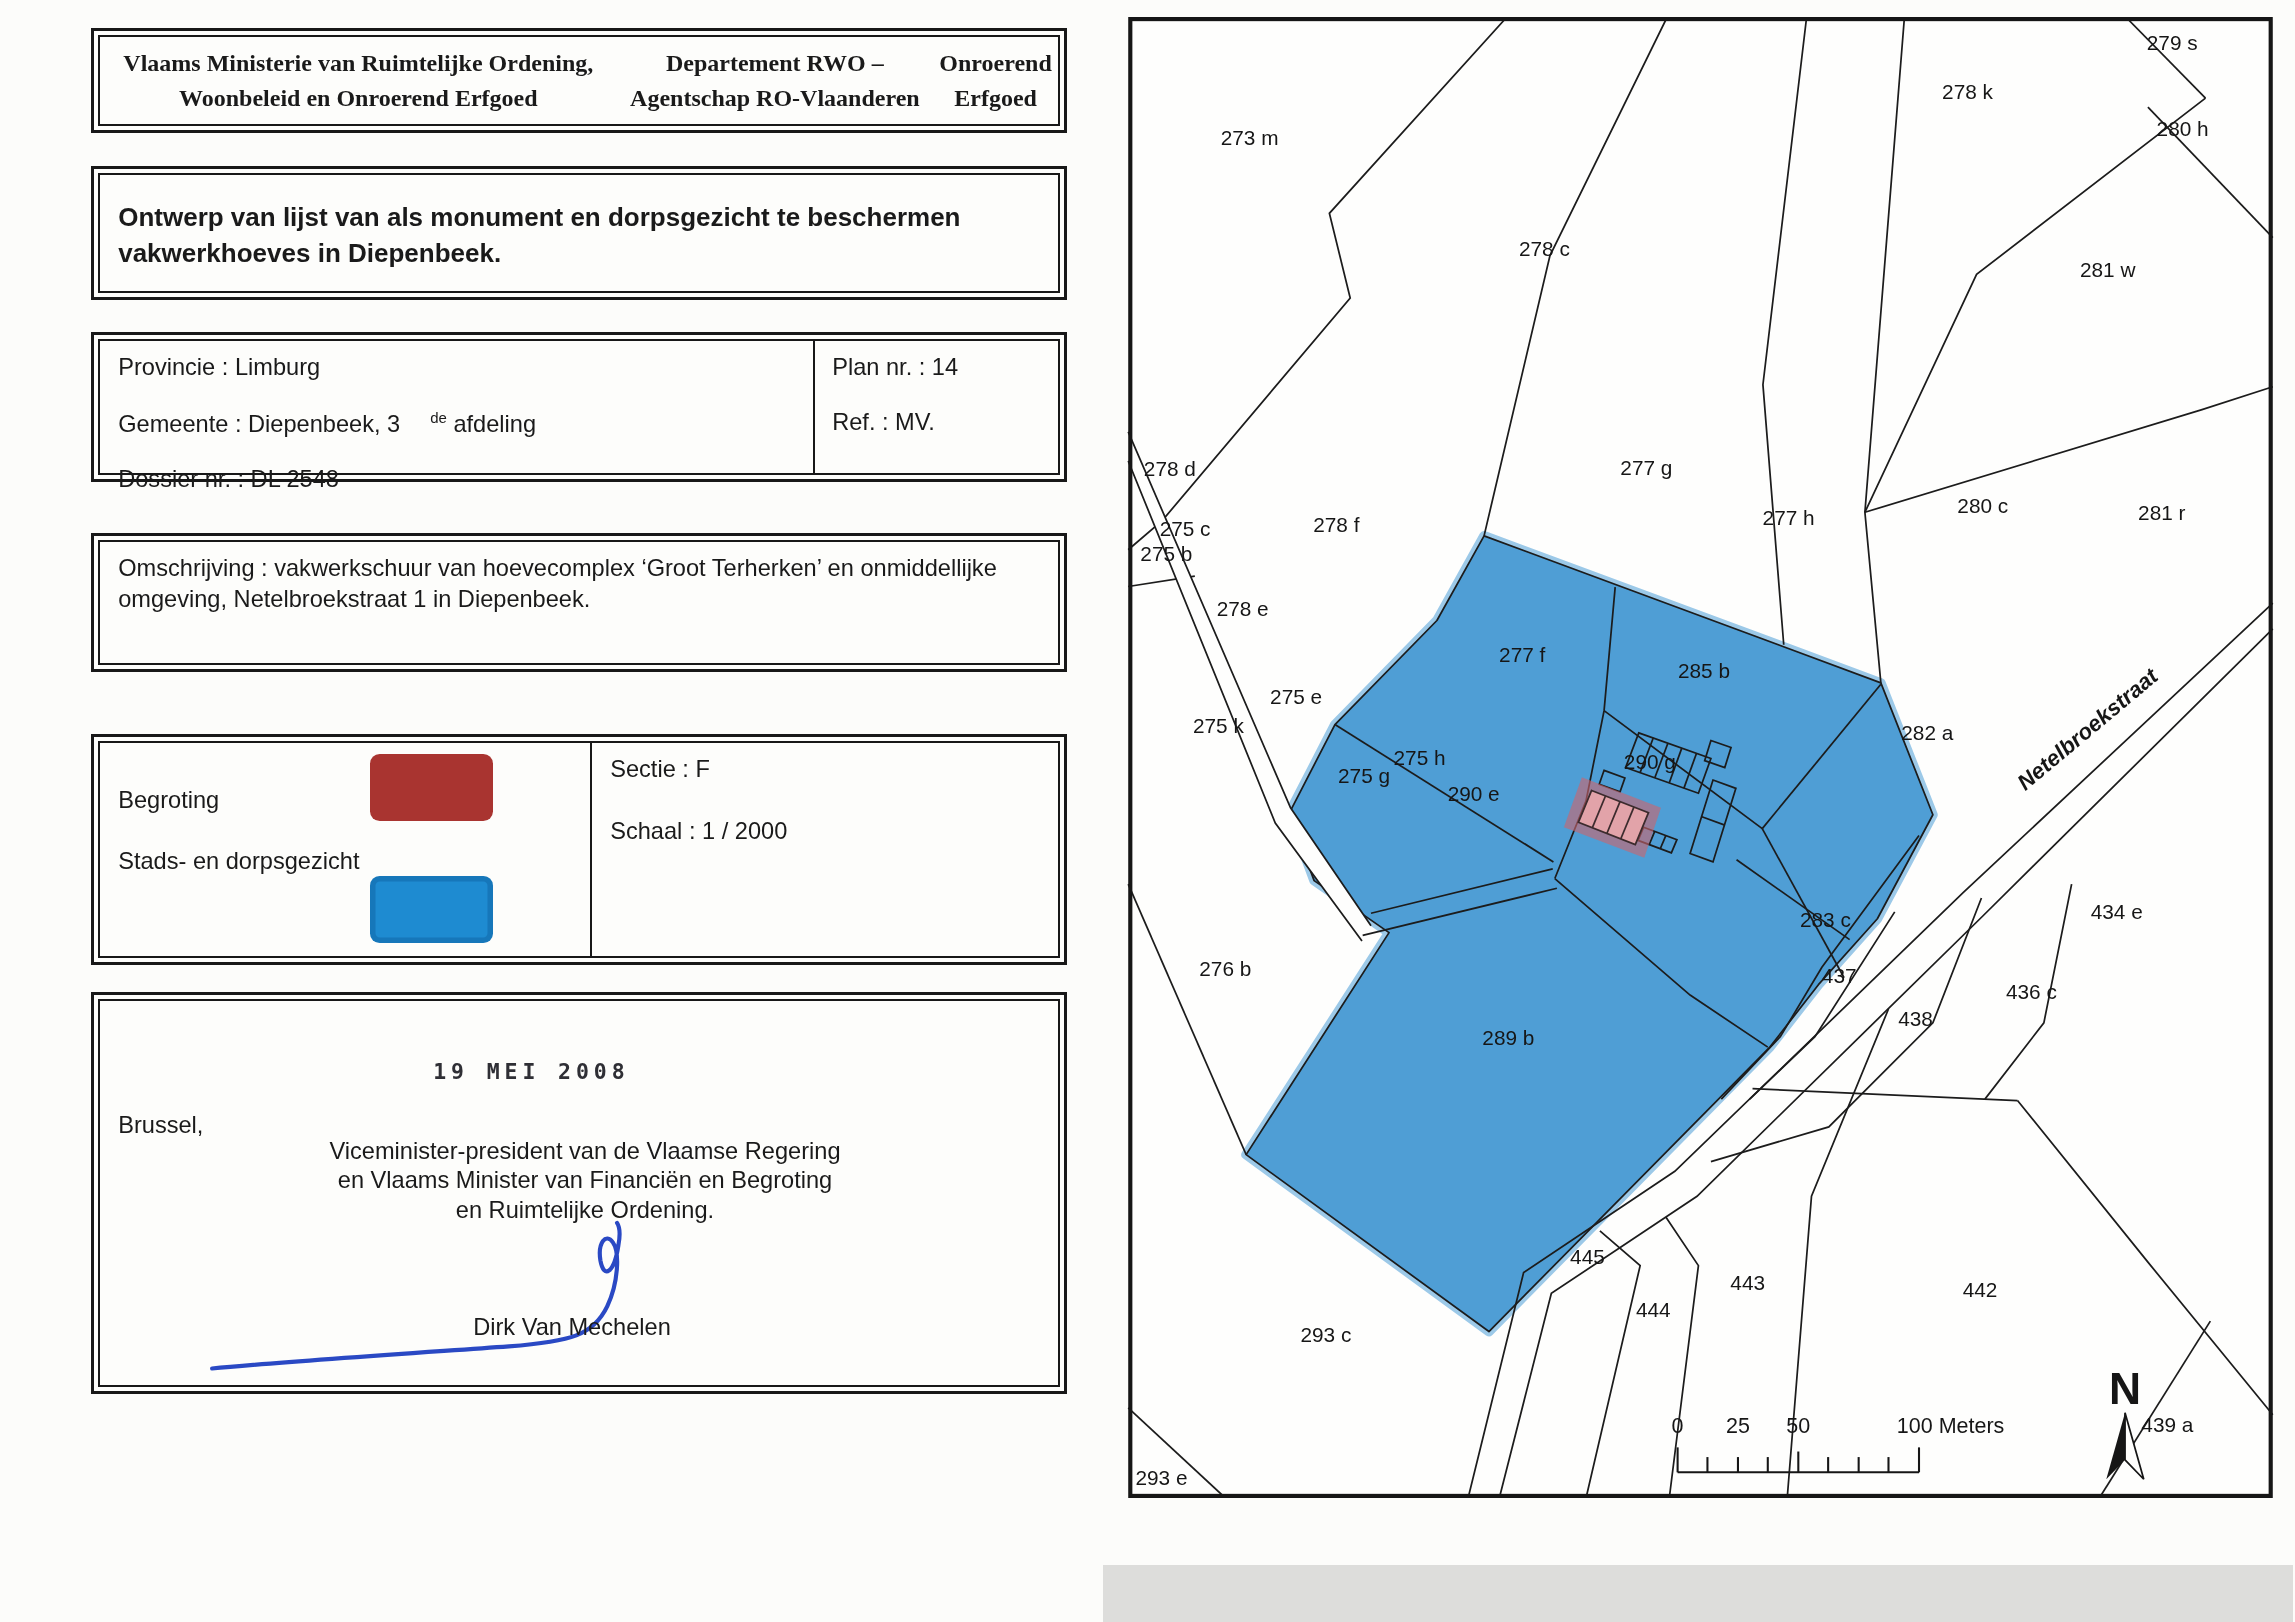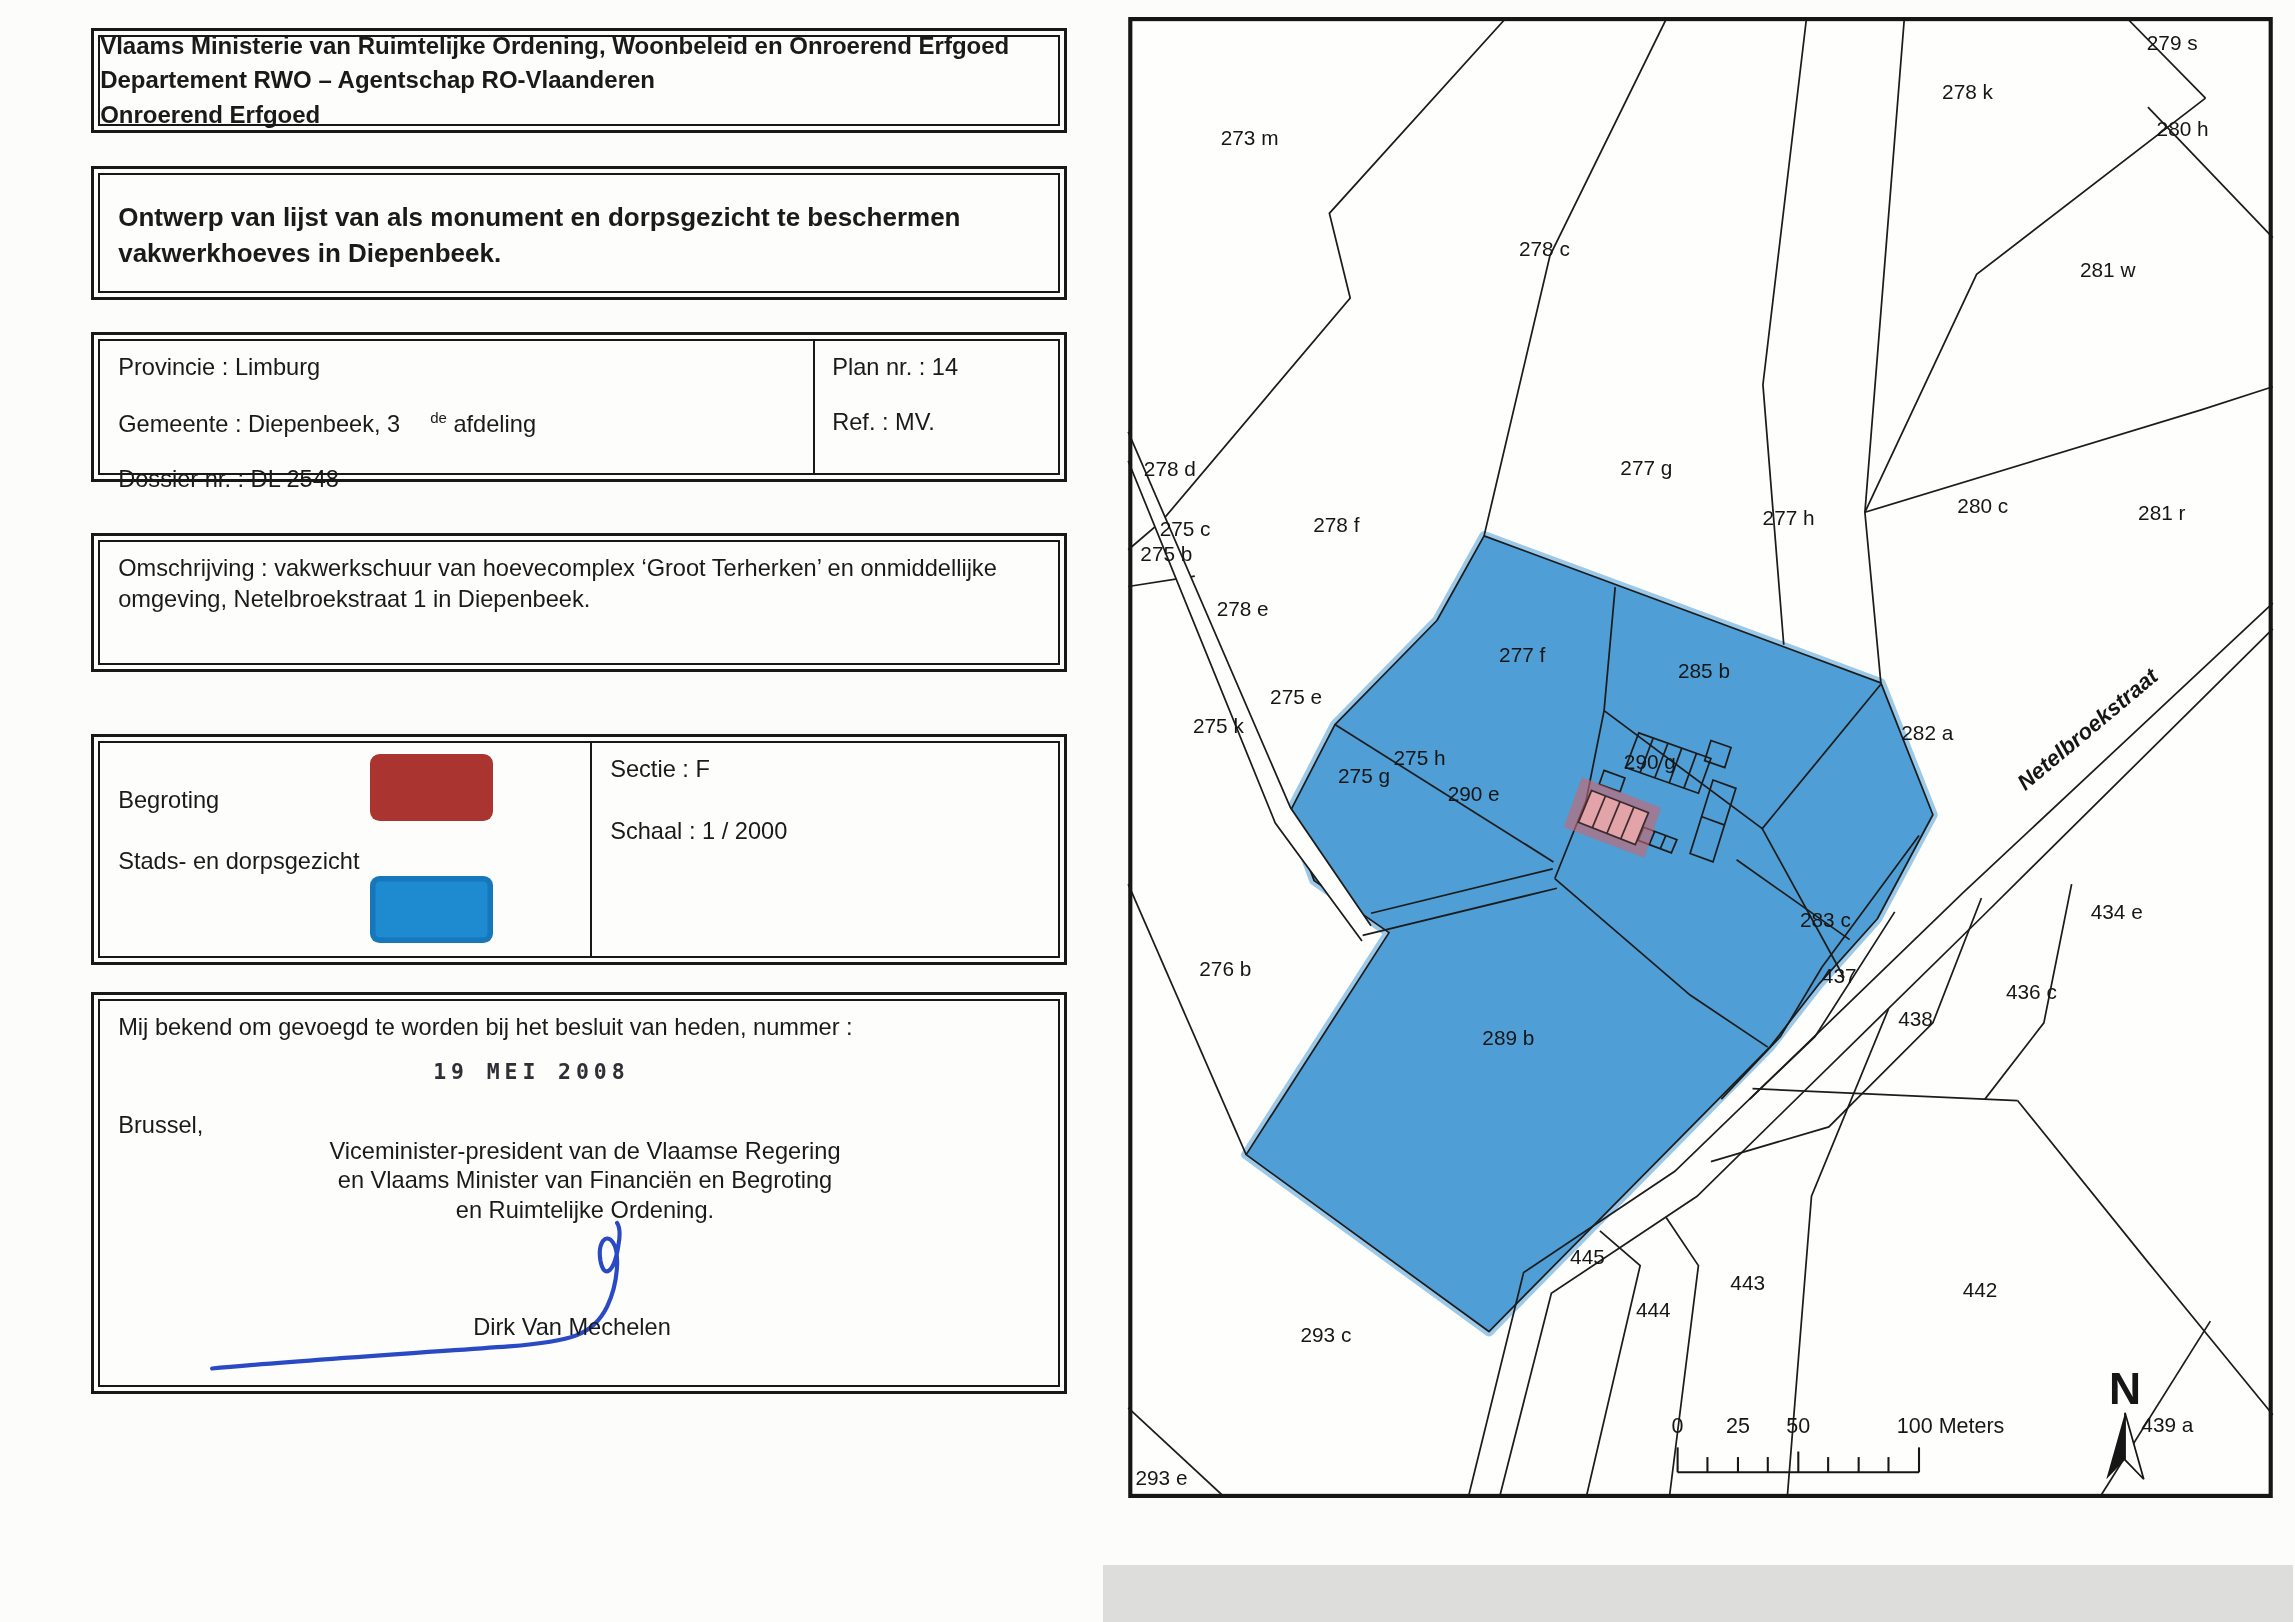--- a/index.html
+++ b/index.html
@@ -1,22 +1,22 @@
 <!DOCTYPE html>
 <html style="font-size:11px"><head>
 <meta charset="utf-8">
 <style>
   html,body{margin:0;padding:0;background:#e9e9e7;}
   .page{position:relative;width:2295px;height:1623px;background:#fcfcfa;overflow:hidden;
         font-family:"Liberation Sans",sans-serif;color:#1a1a1a;}
   
   .dbox{position:absolute;border:3.5px solid #181818;background:#fdfdfb;padding:4.2px;box-sizing:border-box;}
   .dbox-inner{border:2.1px solid #181818;width:100%;height:100%;box-sizing:border-box;position:relative;}
-  .hdr{display:flex;flex-direction:column;justify-content:center;align-items:flex-start;text-align:center;
-       font-weight:bold;font-size:24px;line-height:1.42;}
+  .hdr{display:flex;justify-content:center;align-items:center;text-align:center;
+       font-weight:bold;font-size:24px;line-height:1.42;font-family:Liberation Serif, serif;}
   .title-text{font-weight:bold;font-size:26px;line-height:1.4;padding:23.6px 18px;}
   .row{position:absolute;font-size:23.6px;white-space:nowrap;}
   .vdiv{position:absolute;top:0;bottom:0;width:2.1px;background:#181818;}
   sup{font-size:15px;vertical-align:super;margin-left:30px;}
   .swatch{position:absolute;width:123px;height:67px;border-radius:9.7px;}
   .stamp{position:absolute;font-family:"DejaVu Sans Mono",monospace;font-weight:bold;font-size:21.5px;
          letter-spacing:4.9px;color:#2f2f35;white-space:nowrap;}
   .minister{position:absolute;width:100%;text-align:center;font-size:23.6px;white-space:nowrap;padding-left:6px;}
   .graybar{position:absolute;background:#dddddb;}
   svg text.plabel{font-size:30px;fill:#161616;}
@@ -67,21 +67,20 @@
       <div class="swatch" style="left: 270px; top: 11px; background-color: rgb(169, 52, 48);"></div>
       <div class="row" style="left:18px;top:105px;">Stads- en dorpsgezicht</div>
       <div class="swatch" style="left: 270px; top: 133px; box-shadow: rgba(0, 60, 120, 0.25) 0px 0px 0px 5.5px inset; background-color: rgb(30, 139, 209);"></div>
       <div class="row" style="left:510px;top:12.5px;">Sectie : F</div>
       <div class="row" style="left:510px;top:75px;">Schaal : 1 / 2000</div>
     </div>
   </div>
 
   <div class="dbox" style="left:91px;top:992px;width:976px;height:402px;">
     <div class="dbox-inner">
-      <div class="row" style="left:18px;top:12.5px;">Mij bekend om gevoegd te worden bij het besluit van heden, nummer :</div>
       <div class="stamp" style="left:333px;top:58px;">19 MEI 2008</div>
       <div class="row" style="left:18px;top:111px;">Brussel,</div>
       <div class="minister" style="top:137px;">Viceminister-president van de Vlaamse Regering</div>
       <div class="minister" style="top:166px;">en Vlaams Minister van Financiën en Begroting</div>
       <div class="minister" style="top:196px;">en Ruimtelijke Ordening.</div>
       <svg style="position:absolute;left:83px;top:208px;" width="624" height="170" viewBox="0 0 900 245">
         <path d="M42,230 C120,222 300,210 470,198 C560,191 592,182 612,140 C628,106 630,62 620,48 C610,34 598,48 602,74 C607,102 622,92 628,52 C631,36 630,26 626,20" fill="none" stroke="#2a49c4" stroke-width="6" stroke-linecap="round"></path>
       </svg>
       <div class="row" style="left:373px;top:313px;">Dirk Van Mechelen</div>
     </div>

